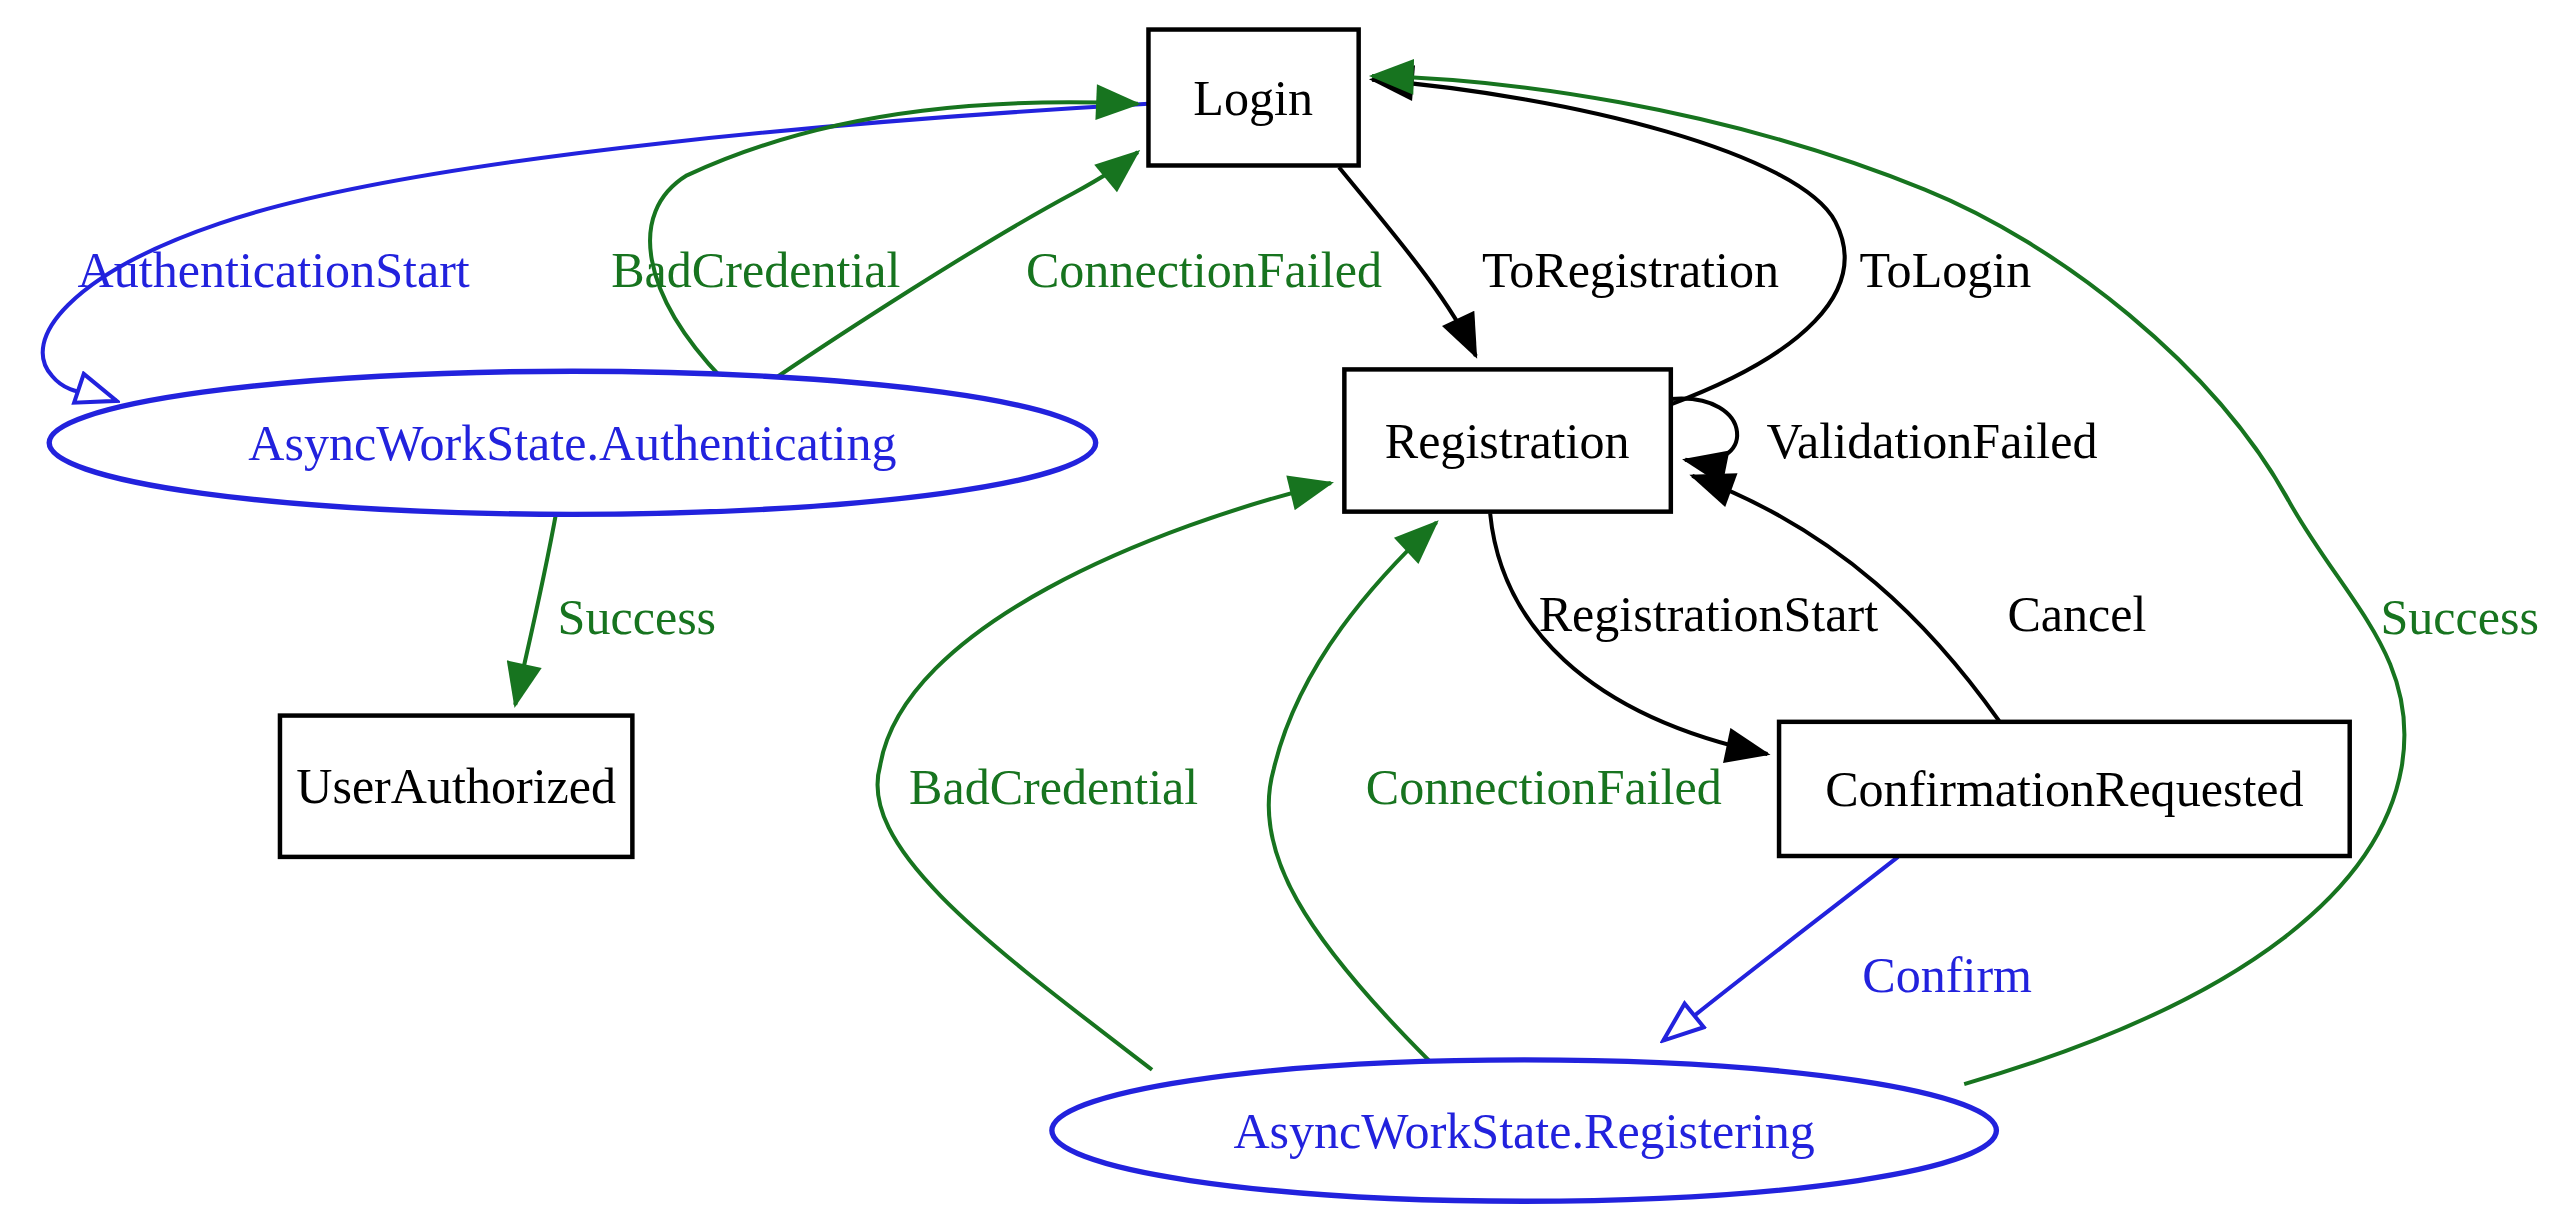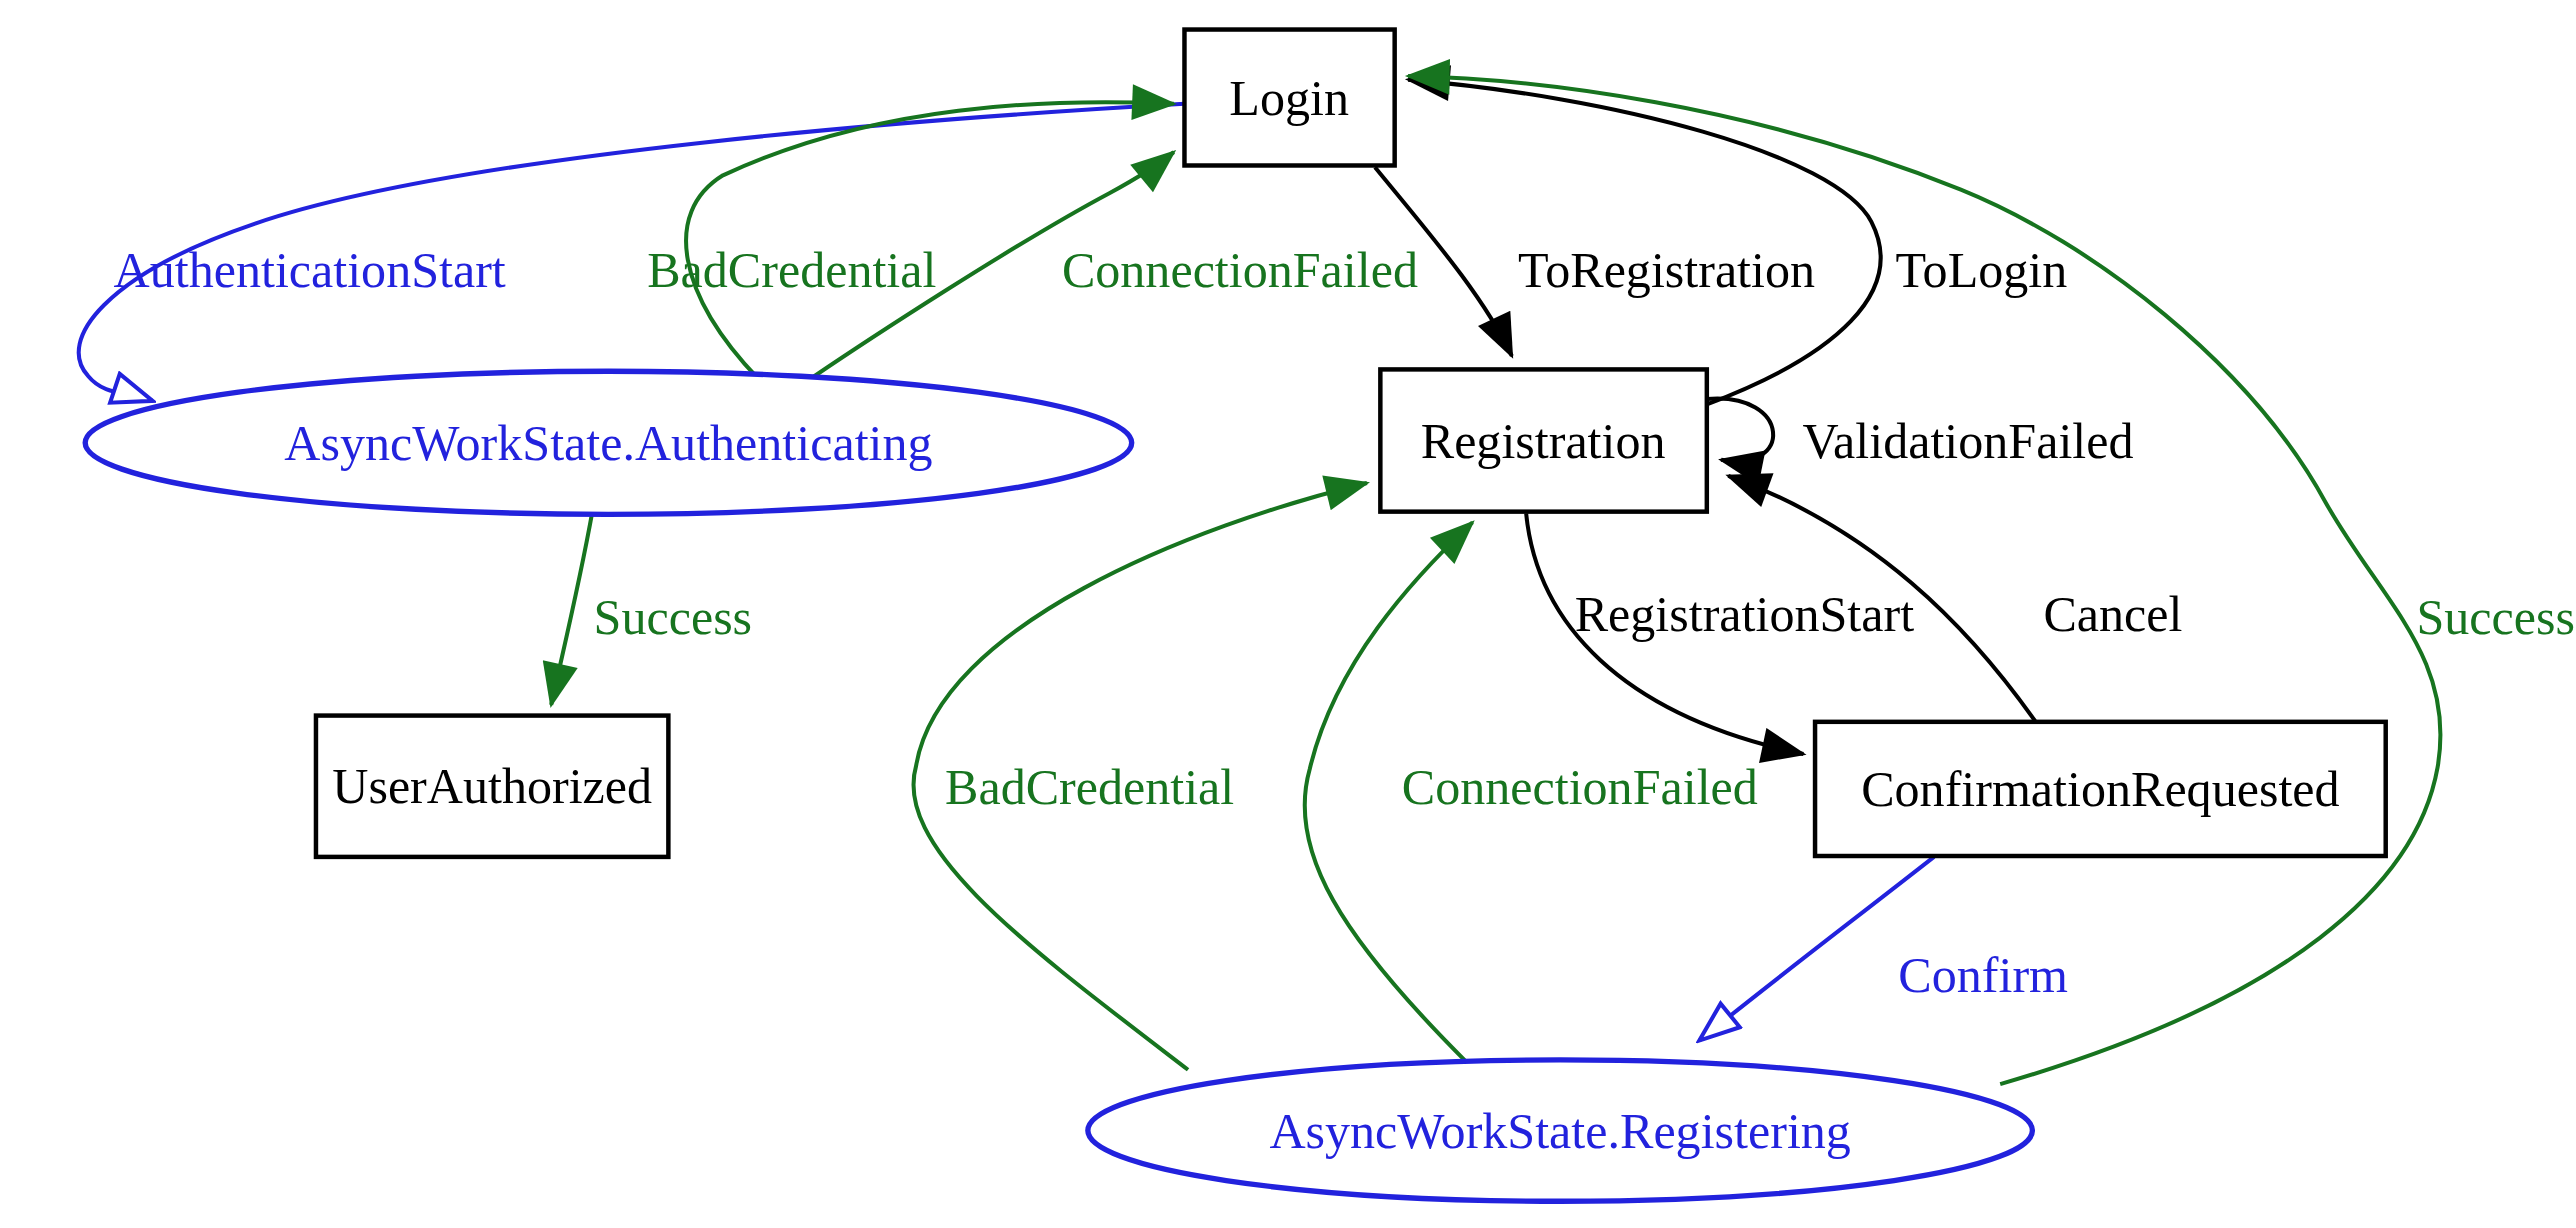--- a/index.html
+++ b/index.html
@@ -7,21 +7,20 @@
     padding: 0;
     background: #ffffff;
     width: 2576px;
     height: 1229px;
     overflow: hidden;
   }
   #diagram-root {
     width: 2140px;
     height: 1229px;
     position: relative;
-    padding-left: 36px;
   }
   svg { display: block; }
   .node-box {
     fill: #ffffff;
     stroke: #000000;
     stroke-width: 5;
   }
   .node-ellipse {
     fill: #ffffff;
     stroke: #2222dd;

